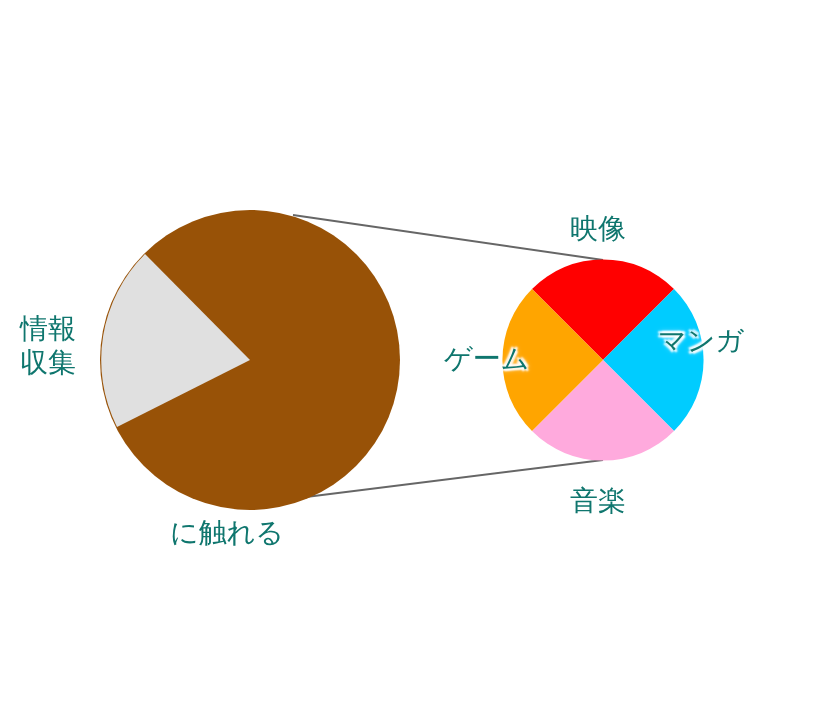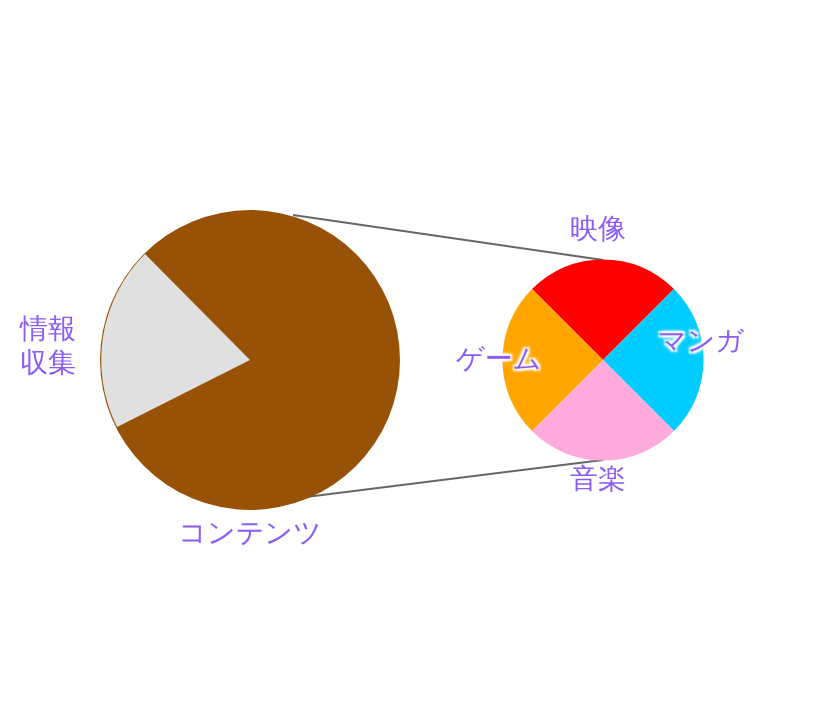--- a/index.html
+++ b/index.html
@@ -1,19 +1,19 @@
 <!DOCTYPE html>
 <html><head>
 <meta charset="utf-8">
 <style>
   html, body { margin:0; padding:0; background:#ffffff; }
   body { width:840px; height:720px; position:relative; overflow:hidden;
          font-family: "DejaVu Sans", "Liberation Sans", sans-serif; }
   svg { position:absolute; left:0; top:0; }
-  .lbl { position:absolute; font-size:28px; color:#8b5cf6; line-height:34px; text-align:center; white-space:nowrap; }
+  .lbl { position:absolute; font-size:28px; color:#0f766e; line-height:34px; white-space:nowrap; }
   .halo { text-shadow: 0 0 3px #fff, 0 0 3px #fff, 2px 2px 2px #fff, -2px -2px 2px #fff, 2px -2px 2px #fff, -2px 2px 2px #fff, 0 0 6px #fff; }
 </style>
 </head>
 <body>
 
 <svg width="840" height="720" viewBox="0 0 840 720">
 
   <line x1="293" y1="215" x2="603" y2="260" stroke="#666" stroke-width="2"></line>
   <line x1="298" y1="498" x2="603" y2="460" stroke="#666" stroke-width="2"></line>
 
@@ -29,19 +29,19 @@
     <path d="M603,360 L532,431 A100,100 0 0,1 532,289 Z" fill="#ffa500"></path>
   </g>
 </svg>
 
 <div class="lbl" style="left:20px; top:312px;font-family:Liberation Serif, serif;">
   <div>情報</div>
   <div>収集</div>
 </div>
 
 <div class="lbl" style="left:170px; top:516px; width:160px;">
-  <div>コンテンツ</div>
+  <div>に触れる</div>
 </div>
 
 <div class="lbl" style="left:570px; top:212px;">映像</div>
 <div class="lbl halo" style="left:658px; top:324px;">マンガ</div>
-<div class="lbl" style="left:570px; top:462px;">音楽</div>
-<div class="lbl halo" style="left:456px; top:342px;">ゲーム</div>
+<div class="lbl" style="left:570px; top:484px;">音楽</div>
+<div class="lbl halo" style="left:444px; top:342px;">ゲーム</div>
 
 </body></html>

